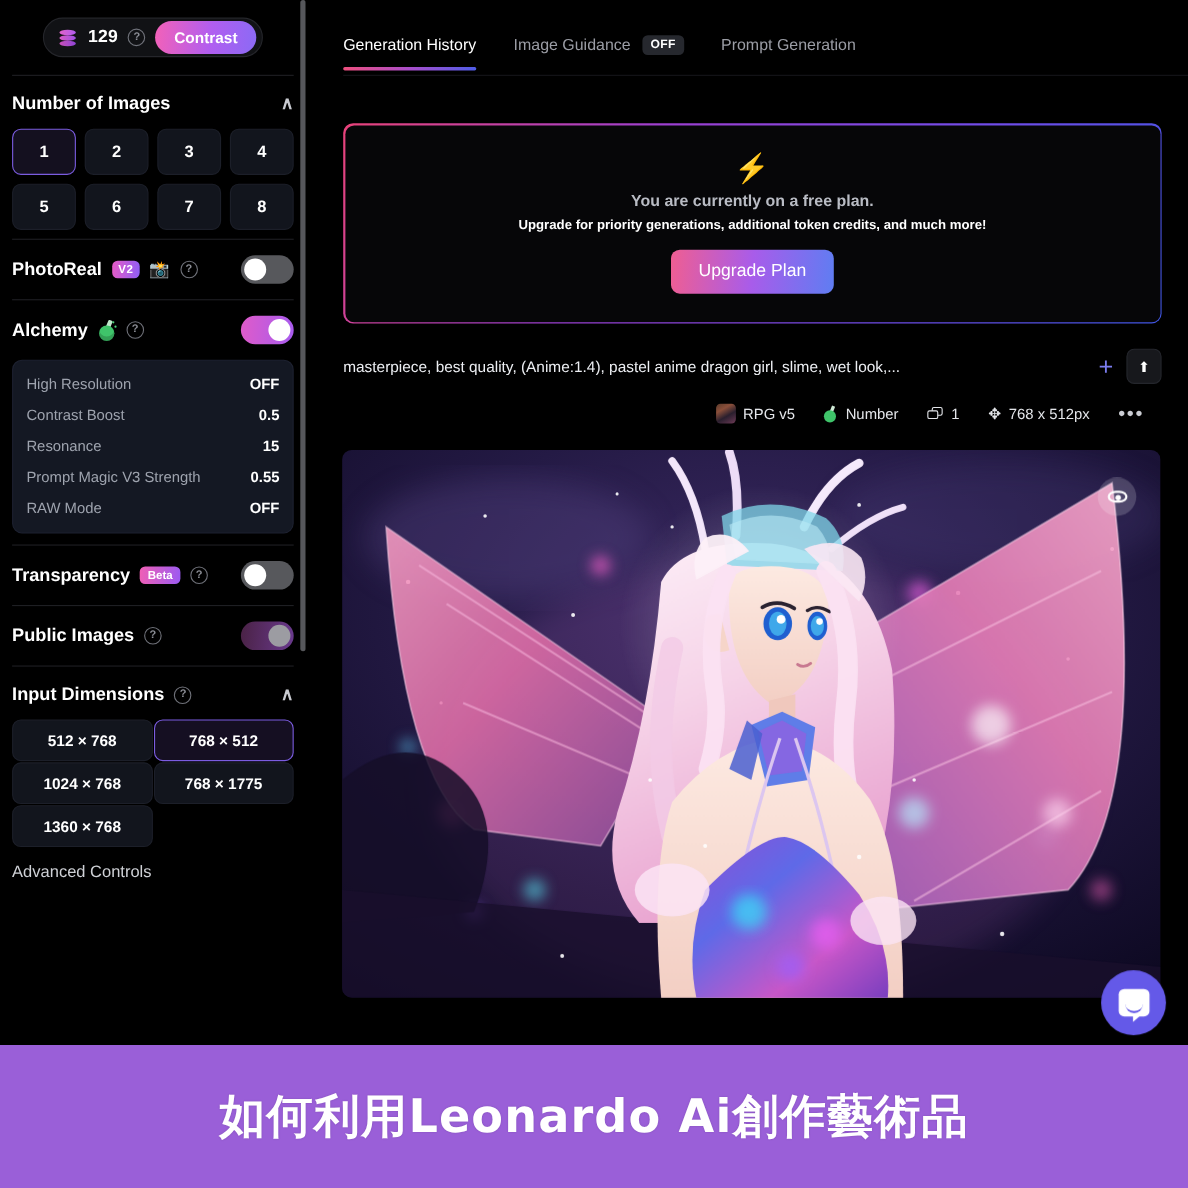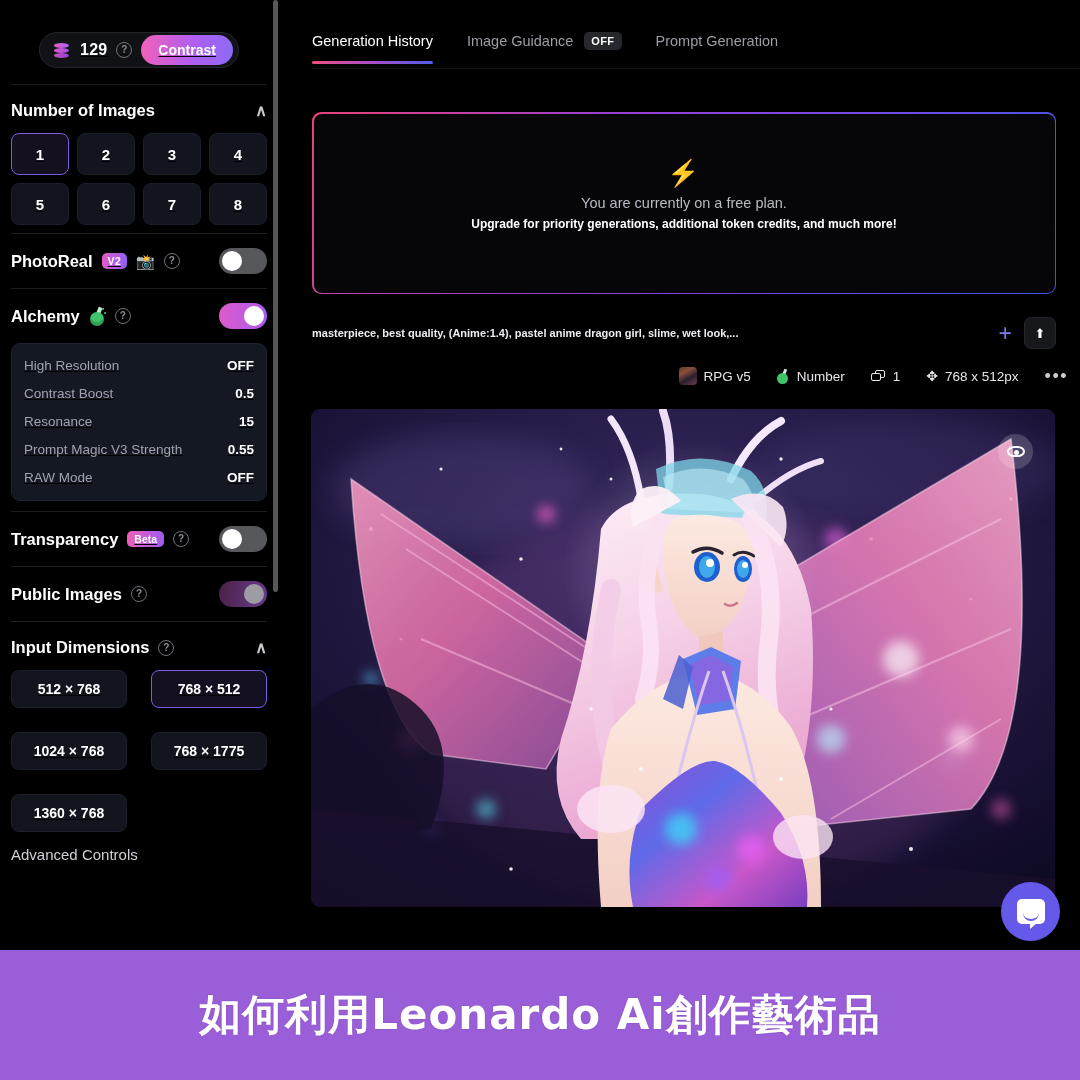--- a/index.html
+++ b/index.html
@@ -11,21 +11,21 @@
   }
   .app { position: relative; width: 1080px; height: 1080px; background: #000; }
 
   
   .sidebar {
     position: absolute; left: 0; top: 0;
     width: 278px; height: 950px;
     background: #000;
     overflow: hidden;
   }
-  .sidebar-inner { padding: 16px 11px; text-decoration: underline; }
+  .sidebar-inner { padding: 0 11px; }
 
   .credits-row {
     height: 68px; display: flex; align-items: center; justify-content: center;
   }
   .credits-pill {
     display: flex; align-items: center; gap: 9px;
     background: #111215; border: 1px solid #25262b;
     border-radius: 999px; padding: 4px 5px 4px 14px; height: 36px;
   }
   .coin-icon { width: 17px; height: 15px; position: relative; display:inline-block; }
@@ -104,21 +104,21 @@
   .switch.on-dim .knob { right:3px; background:#9c9ca2; }
 
   .alchemy-panel {
     background:#141823; border:1px solid #1d2130; border-radius:9px;
     padding: 7px 12px 9px 12px; margin-bottom: 10px;
   }
   .ap-row { display:flex; align-items:center; justify-content:space-between; height:28px; }
   .ap-key { color:#9ea3ae; font-size:13.5px; }
   .ap-val { color:#fff; font-size:13.5px; font-weight:700; }
 
-  .dim-grid { display:grid; grid-template-columns: 1fr 1fr; gap:24px; }
+  .dim-grid { display:grid; grid-template-columns: 1fr 1fr; gap:1px; }
   .dim-btn {
     height:38px; border-radius:8px; background:#12151d; border:1px solid #1c1f29;
     color:#fff; font-size:14px; font-weight:700; display:flex; align-items:center; justify-content:center;
     cursor:pointer;
   }
   .dim-btn.sel { background:#150f22; border:1px solid #7b5ce0; }
 
   .adv-label { color:#cfd1d6; font-size:15px; padding: 14px 0 10px 0; }
   .adv-row { display:flex; gap:10px; align-items:center; }
   .lock-btn {
@@ -160,40 +160,40 @@
   .banner-wrap {
     position:absolute; left:312px; top:112px; width:744px; height:182px;
     border-radius:9px; padding:1.5px;
     background: linear-gradient(120deg,#e8437a 0%, #9b3fd0 35%, #6f4ce8 70%, #3f55e0 100%);
   }
   .banner {
     width:100%; height:100%; background:#060608; border-radius:8px;
     display:flex; flex-direction:column; align-items:center; justify-content:center;
   }
   .bolt { font-size:26px; line-height:1; margin-bottom:9px; }
-  .b-l1 { color:#b9bcc4; font-size:14.5px; margin-bottom:6px; }
+  .b-l1 { color:#b9bcc4; font-size:14.5px; margin-bottom:6px;font-weight:bold; }
   .b-l2 { color:#fff; font-size:12px; font-weight:700; margin-bottom:16px; }
   .upgrade-plan {
     background: linear-gradient(95deg,#ef5e92 0%, #a85cea 50%, #5f7df2 100%);
     border:none; border-radius:8px; color:#fff; font-size:16px; padding: 11px 25px; cursor:pointer;
   }
 
   .prompt-row {
     position:absolute; left:312px; top:315px; width:744px; height:36px;
     display:flex; align-items:center; gap:12px;
   }
-  .prompt-text { flex:1; color:#eceef2; font-size:11px; white-space:nowrap; overflow:hidden; text-overflow:ellipsis;font-weight:bold;}
+  .prompt-text { flex:1; color:#eceef2; font-size:14px; white-space:nowrap; overflow:hidden; text-overflow:ellipsis;}
   .plus-ic { color:#7b7df0; font-size:23px; line-height:1; cursor:pointer; font-weight:400;}
   .up-btn {
     width:32px; height:32px; border-radius:7px; background:#17181c; border:1px solid #24262c;
     display:flex; align-items:center; justify-content:center; cursor:pointer; color:#fff; font-size:13px;
   }
 
   .meta-row {
-    position:absolute; left:324px; top:363px; width:744px; height:26px;
+    position:absolute; left:296px; top:363px; width:744px; height:26px;
     display:flex; align-items:center; justify-content:flex-end; gap:26px; color:#e4e6ea; font-size:13.5px;
   }
   .meta-item { display:flex; align-items:center; gap:7px; }
   .model-thumb {
     width:18px; height:18px; border-radius:4px;
     background: linear-gradient(150deg,#5b3a2a 0%, #8a4f3a 30%, #2a1f2e 60%, #6d3a56 100%);
   }
   .mini-potion { width:13px; height:15px; position:relative; display:inline-block;}
   .mini-potion .f { position:absolute; left:0; bottom:0; width:11px; height:11px; border-radius:50%; background:#3fc46a;}
   .mini-potion .n { position:absolute; left:6px; top:0; width:3px; height:7px; background:#cfe9d6; transform:rotate(22deg);}
@@ -402,20 +402,21 @@
       </div>
     </div>
   </div>
   <div class="tabs-underline"></div>
 
   <div class="banner-wrap">
     <div class="banner">
       <div class="bolt">⚡</div>
       <div class="b-l1">You are currently on a free plan.</div>
       <div class="b-l2">Upgrade for priority generations, additional token credits, and much more!</div>
+      <button class="upgrade-plan">Upgrade Plan</button>
     </div>
   </div>
 
   <div class="prompt-row">
     <div class="prompt-text">masterpiece, best quality, (Anime:1.4), pastel anime dragon girl, slime, wet look,...</div>
     <div class="plus-ic">+</div>
     <div class="up-btn">
       <span>⬆</span>
     </div>
   </div>

